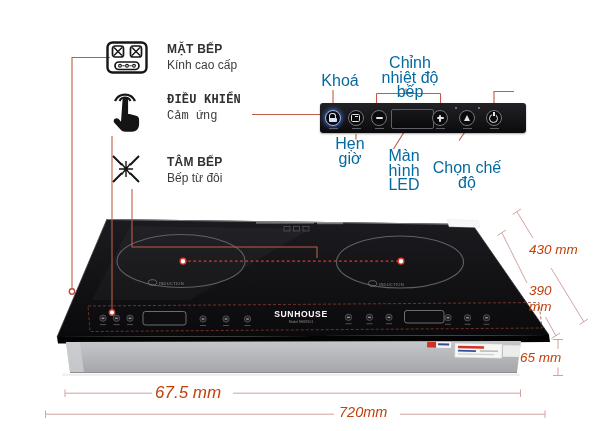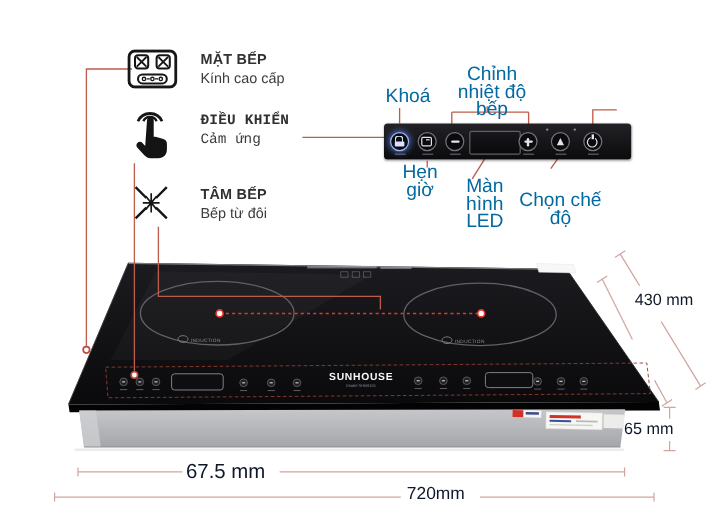--- a/index.html
+++ b/index.html
@@ -10,21 +10,21 @@
   
   .f-icon{position:absolute;}
   .f-label{position:absolute;}
   .f-title{font-weight:bold;font-size:12px;line-height:14px;color:#313131;letter-spacing:.2px;}
   .f-sub{font-size:12px;line-height:14px;color:#3c3c3c;margin-top:2px;}
 
   
   .plabel{position:absolute;font-size:16px;line-height:14.5px;color:#0369a1;text-align:center;}
 
   
-  .dim{position:absolute;font-size:13.5px;line-height:16px;color:#0f172a;}
+  .dim{position:absolute;font-size:13.5px;line-height:16px;color:#c2410c;font-style:italic;}
   .dim-720{font-size:14.5px;}
 
   
   .panel{position:absolute;left:320px;top:103px;width:206px;height:30px;border-radius:3px;
          background:linear-gradient(#222226,#0b0b0d);box-shadow:0 1px 2px rgba(0,0,0,.35);}
   .pbtn{position:absolute;top:7px;width:14px;height:14px;border-radius:50%;
         background:#0b0b0d;border:1px solid #74747c;}
   .pbtn::before,.pbtn::after{content:"";position:absolute;}
   .g-lock{border-color:#9db4ef;box-shadow:0 0 5px 1px rgba(90,140,255,.7);}
   .g-lock::before{width:5px;height:5px;border:1.2px solid #d6e0ff;border-bottom:none;
@@ -256,17 +256,18 @@
     <div class="pdot" style="left:158px;"></div>
     <div class="pbar" style="left:8.5px;"></div>
     <div class="pbar" style="left:31.5px;"></div>
     <div class="pbar" style="left:54.5px;"></div>
     <div class="pbar" style="left:115.5px;"></div>
     <div class="pbar" style="left:142.5px;"></div>
     <div class="pbar" style="left:169.5px;"></div>
   </div>
 
   <div class="dim" style="left:529px;top:242px;">430 mm</div>
+  <div class="dim" style="left:529px;top:283px;width:40px;">390 mm</div>
   <div class="dim" style="left:520px;top:350px;">65 mm</div>
   <div class="dim" style="left:155px;top:385px;font-size:17px;text-align:right;">67.5 mm</div>
   <div class="dim dim-720" style="left:339px;top:404px;">720mm</div>
 
 </div>
 
 </body></html>

